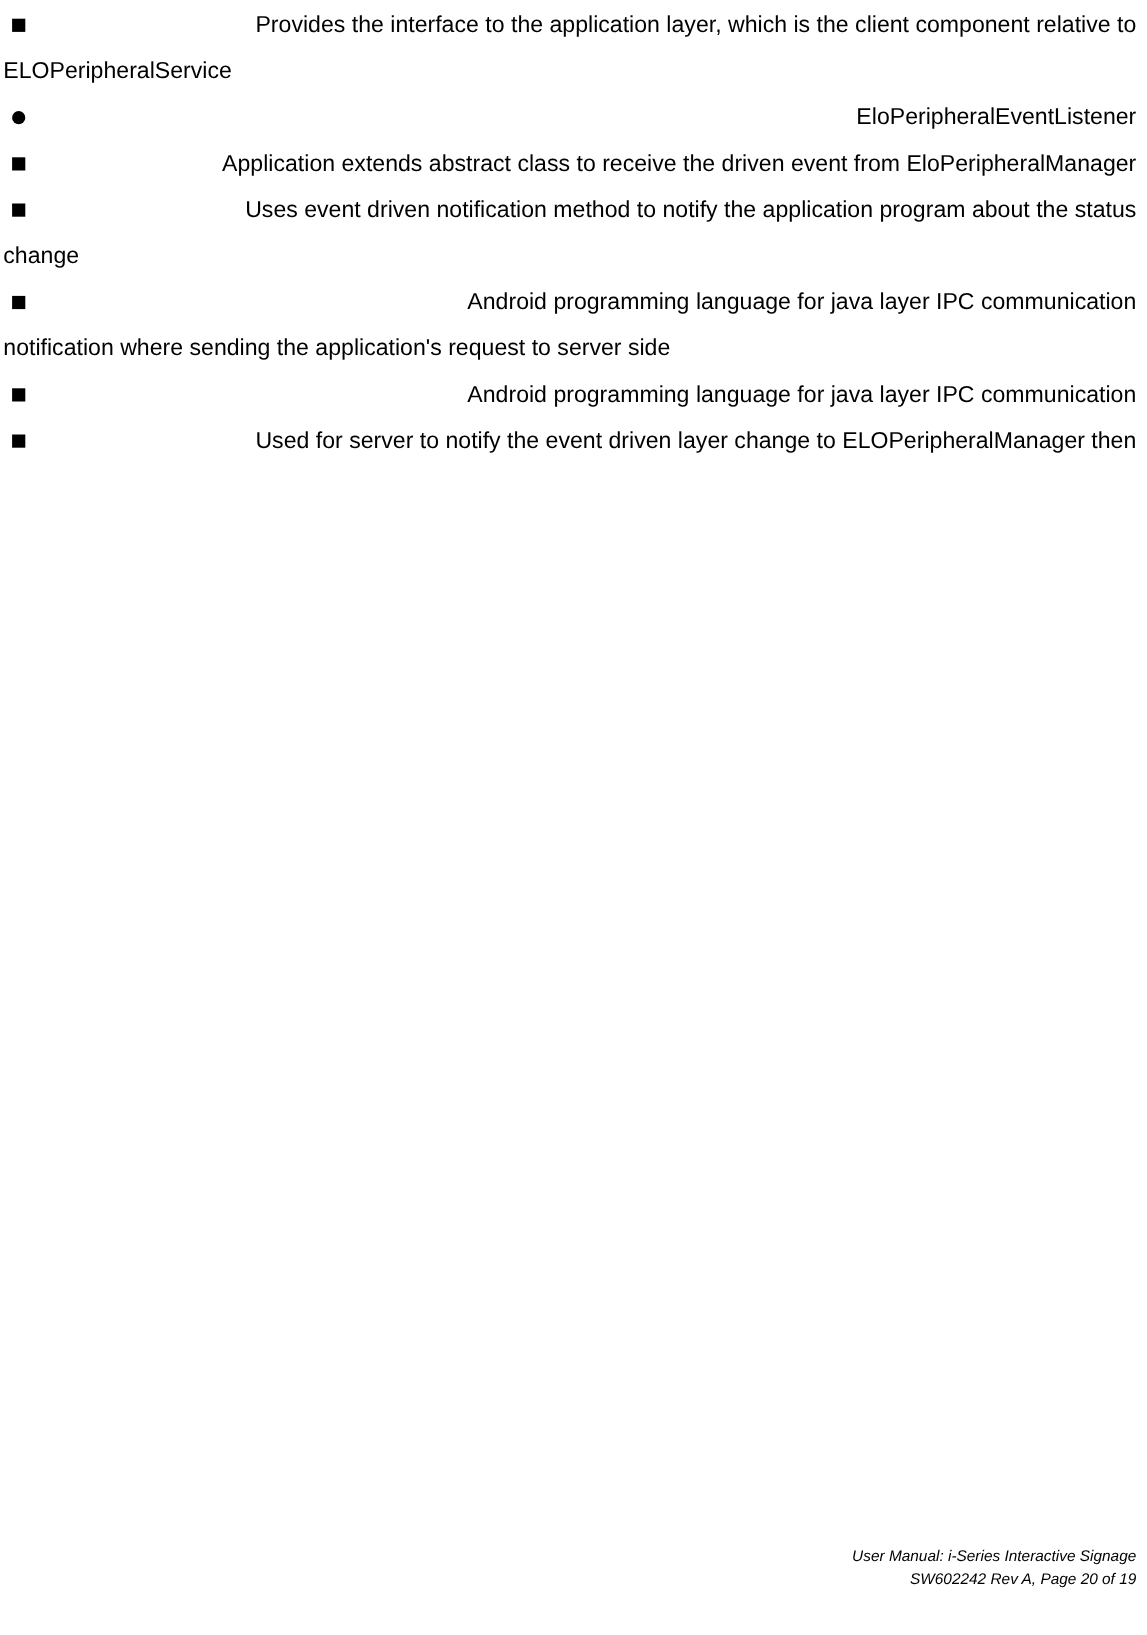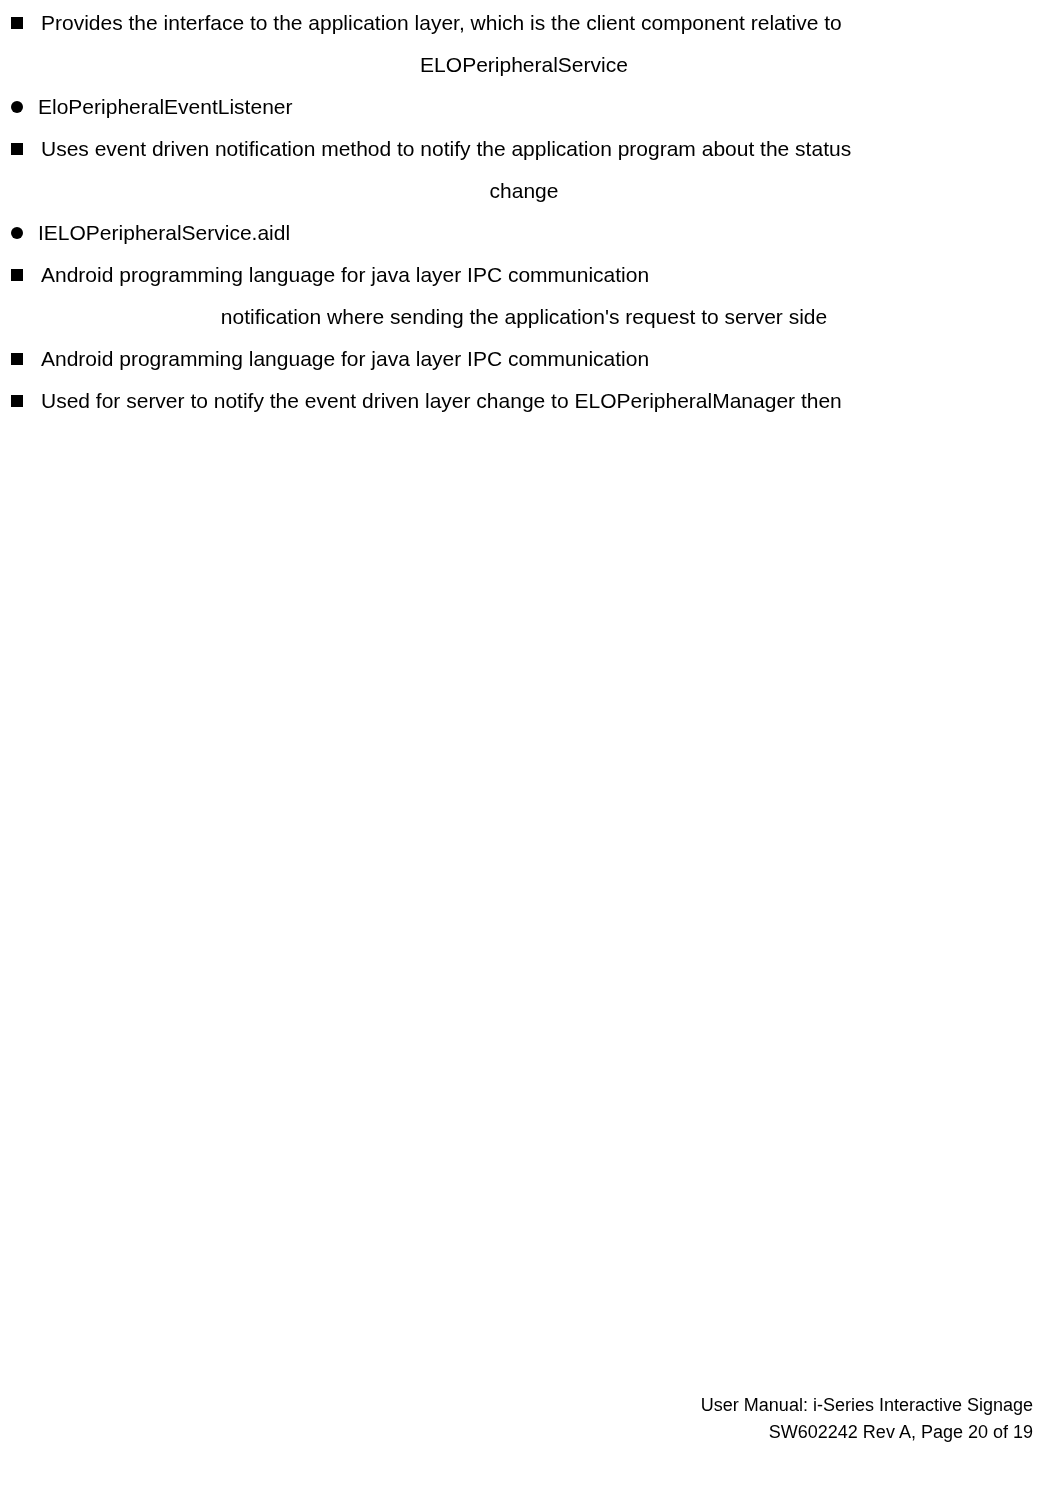--- a/index.html
+++ b/index.html
@@ -17,20 +17,21 @@
       position: relative;
       padding: 0;
     }
     .content {
       padding: 2px 10px 0 3px;
     }
     .list-item {
       line-height: 2.0;
       display: flex;
       align-items: flex-start;
+      text-align: right;
     }
     .bullet-square {
       width: 12px;
       height: 12px;
       background: #000000;
       flex-shrink: 0;
       margin-top: 15px;
       margin-left: 8px;
       margin-right: 18px;
     }
@@ -43,59 +44,59 @@
       margin-top: 15px;
       margin-left: 8px;
       margin-right: 15px;
     }
     .item-text {
       flex: 1;
       line-height: 2.0;
     }
     .continuation {
       line-height: 2.0;
-      margin-left: 12px;
+      margin-left: 0;
       padding-left: 0;
-      text-align: center;
     }
     .footer {
       position: absolute;
       bottom: 40px;
       right: 10px;
       text-align: right;
-      font-size: 18px;
+      font-size: 14px;
       line-height: 1.5;
+      font-style: italic;
     }
   </style>
 </head>
 <body>
 
 <div class="content">
   <div class="list-item">
     <span class="bullet-square"></span>
     <span class="item-text">Provides the interface to the application layer, which is the client component relative to</span>
   </div>
   <div class="continuation">ELOPeripheralService</div>
 
   <div class="list-item">
     <span class="bullet-circle"></span>
     <span class="item-text">EloPeripheralEventListener</span>
   </div>
 
+  <div class="list-item">
+    <span class="bullet-square"></span>
+    <span class="item-text">Application extends abstract class to receive the driven event from EloPeripheralManager</span>
+  </div>
 
   <div class="list-item">
     <span class="bullet-square"></span>
     <span class="item-text">Uses event driven notification method to notify the application program about the status</span>
   </div>
   <div class="continuation">change</div>
 
-  <div class="list-item">
-    <span class="bullet-circle"></span>
-    <span class="item-text">IELOPeripheralService.aidl</span>
-  </div>
 
   <div class="list-item">
     <span class="bullet-square"></span>
     <span class="item-text">Android programming language for java layer IPC communication</span>
   </div>
 
   <div class="continuation">notification where sending the application's request to server side</div>
 
 
   <div class="list-item">

